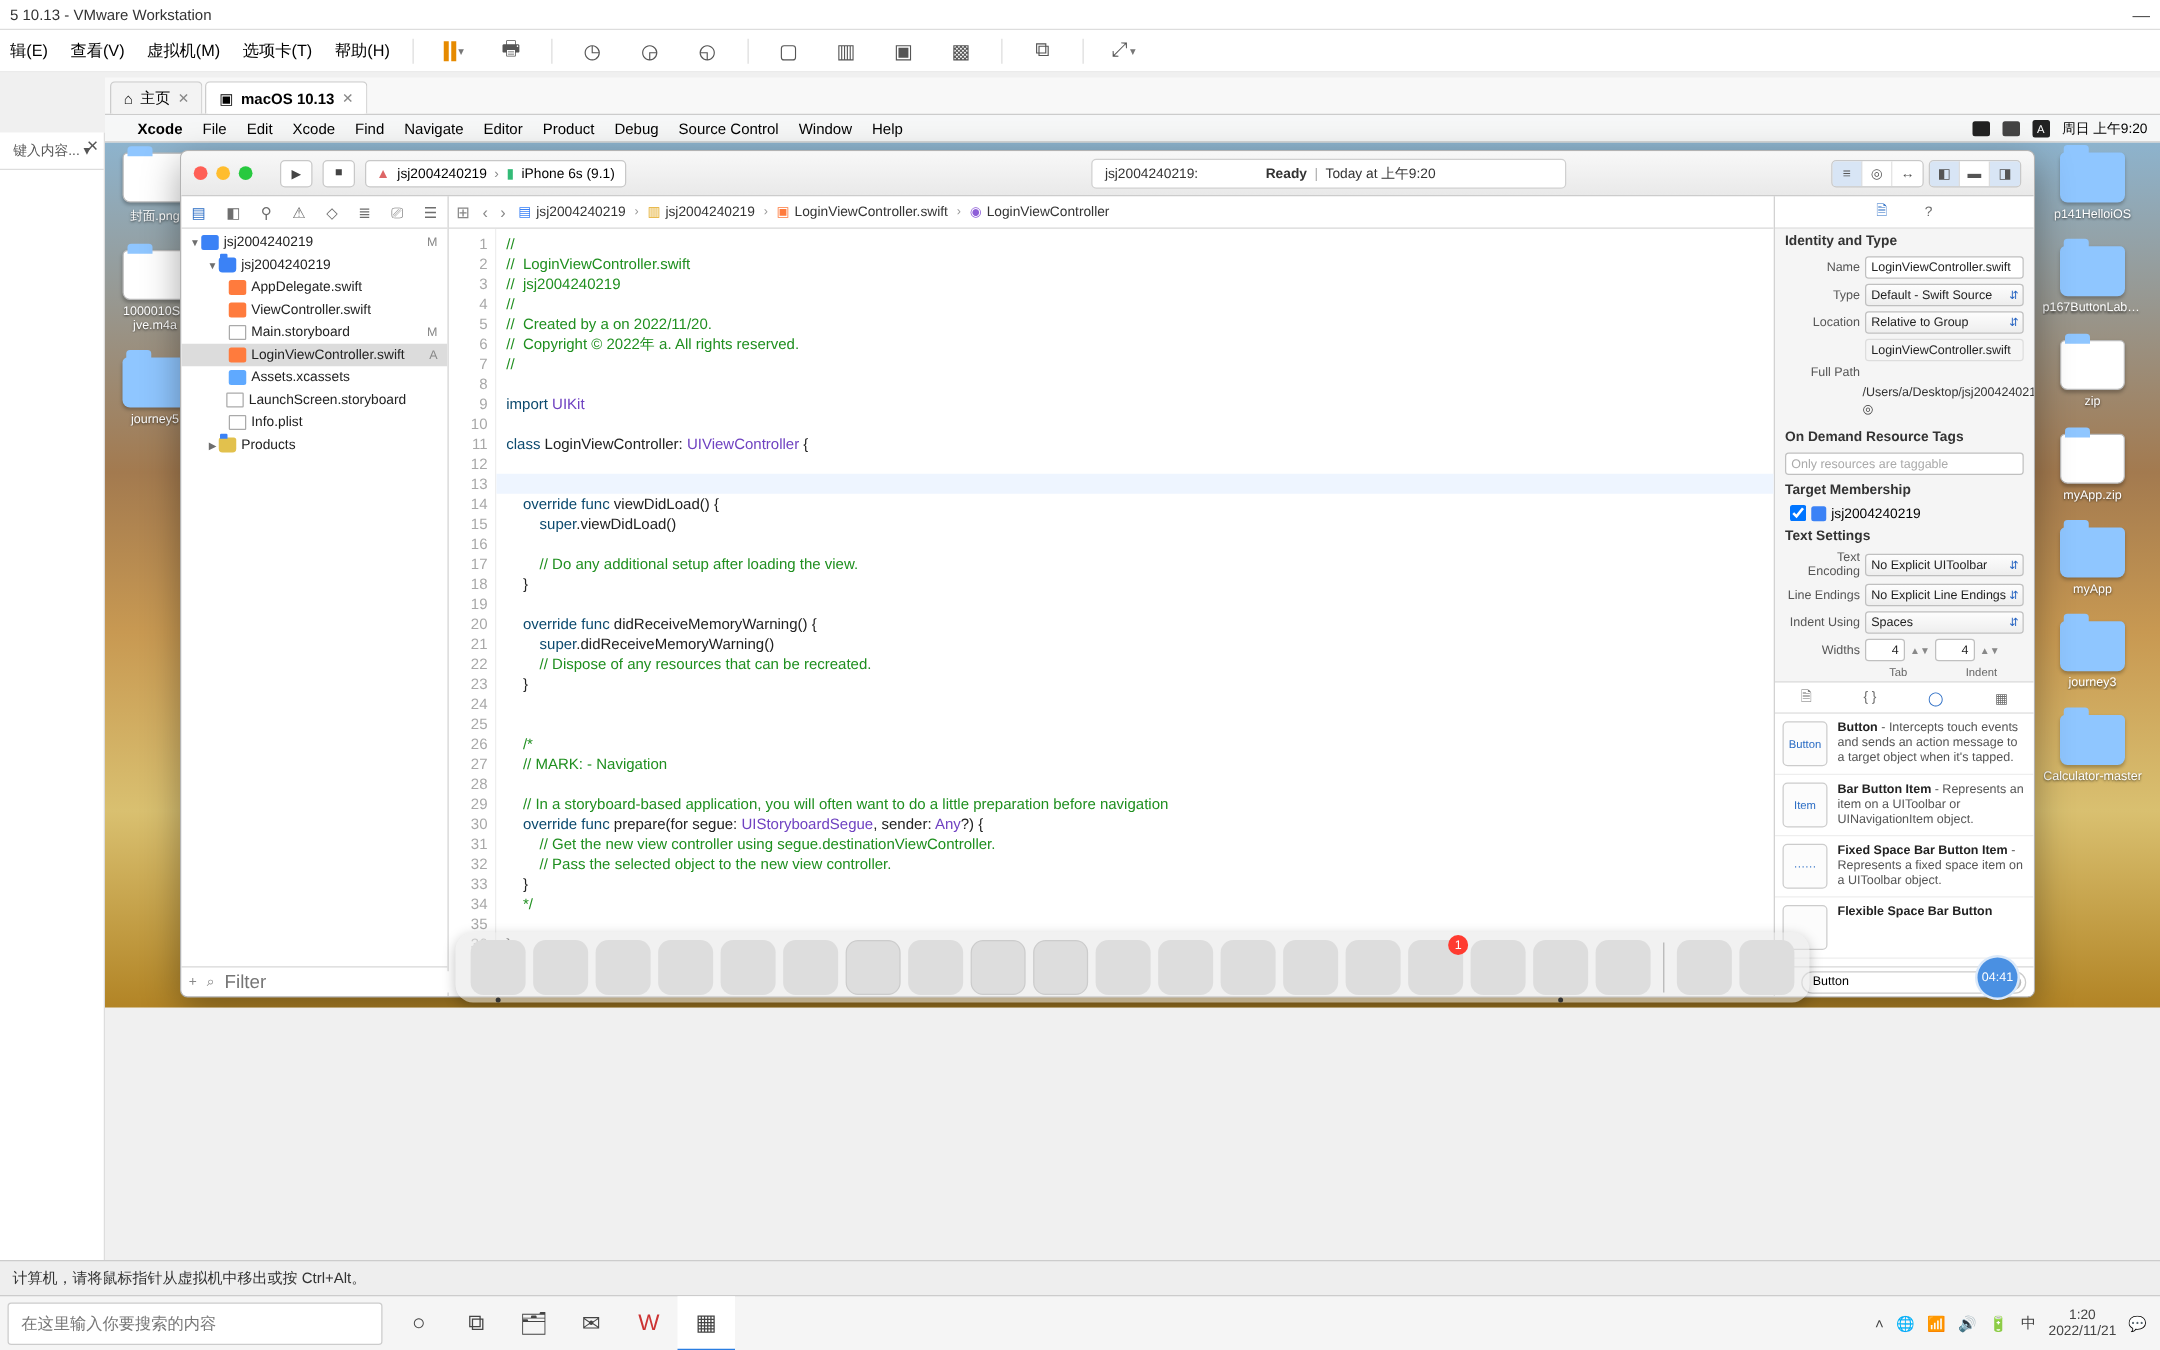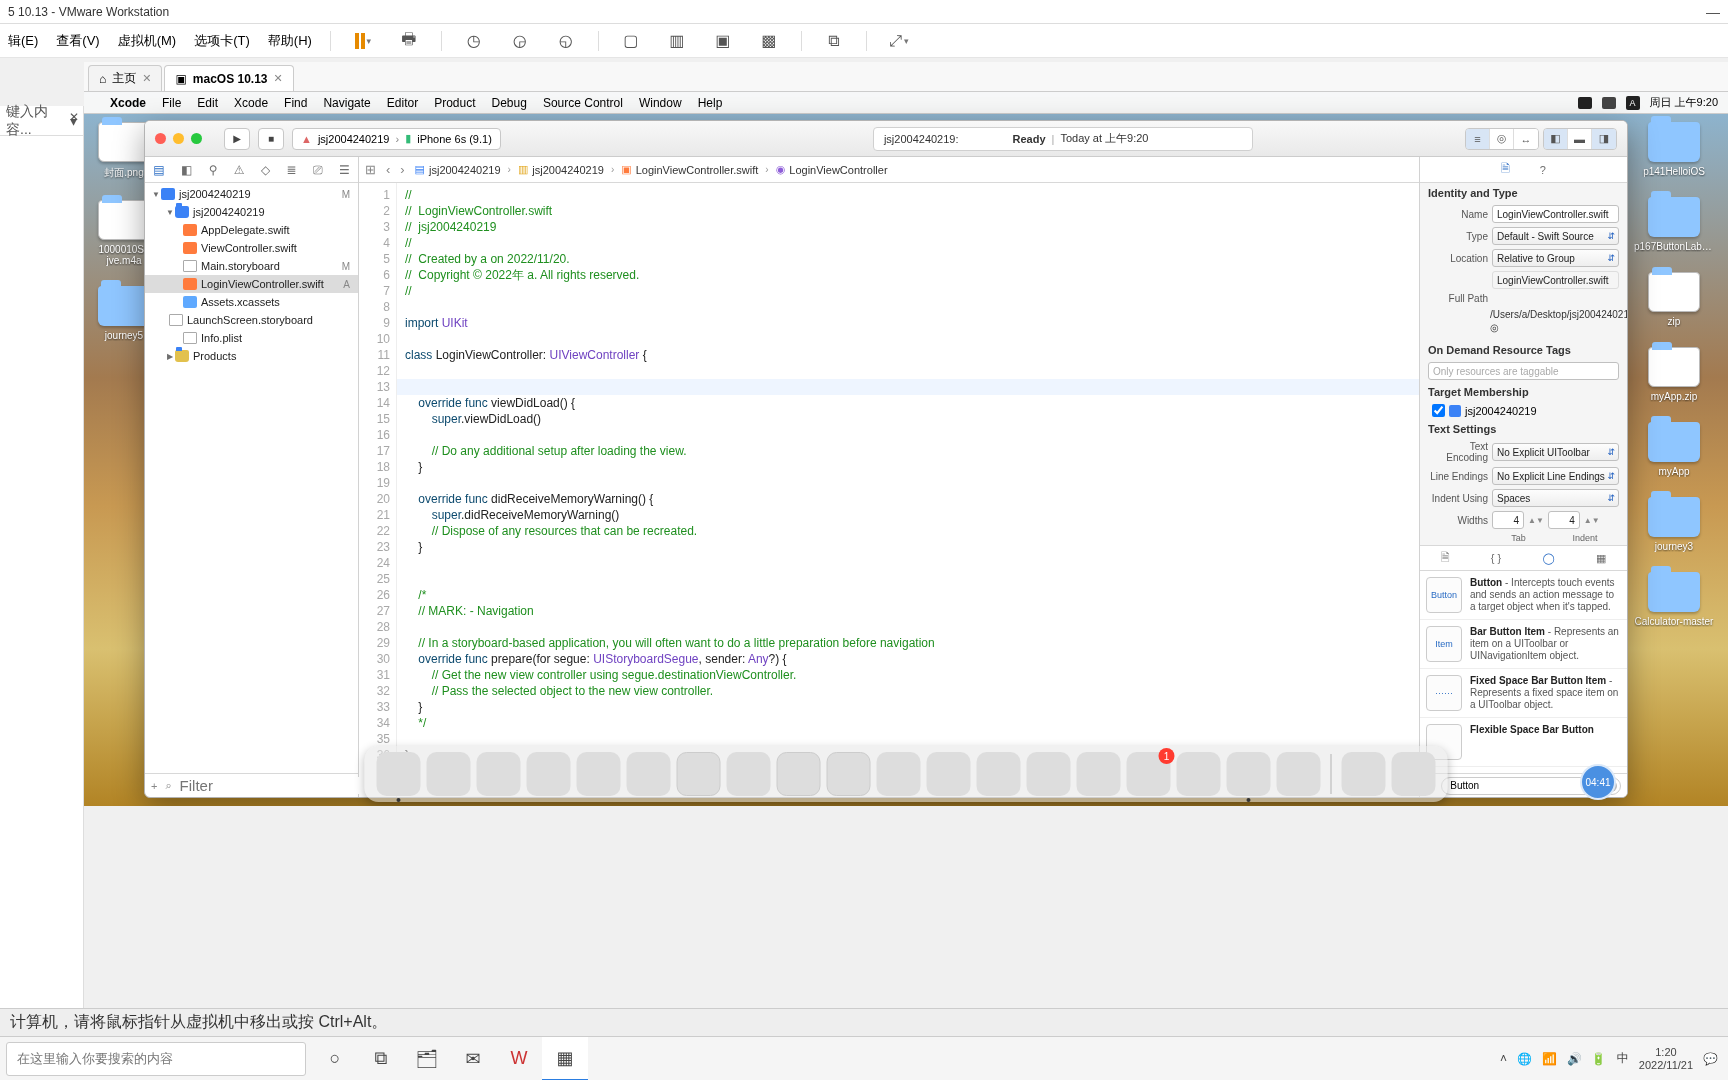--- a/index.html
+++ b/index.html
@@ -9,21 +9,21 @@
 .win-title { height: 24px; background: #fff; display: flex; align-items: center; padding: 0 8px; font-size: 12px; color: #333; border-bottom: 1px solid #ddd; }
 .win-minmax { position: absolute; right: 8px; top: 0; height: 24px; display: flex; align-items: center; gap: 16px; font-size: 14px; color: #555; }
 .host-menu { height: 34px; background: #fff; display: flex; align-items: center; gap: 18px; padding: 0 8px; font-size: 13px; border-bottom: 1px solid #e5e5e5; }
 .host-menu .item { cursor: default; }
 .tb-btn { width: 28px; height: 28px; display: flex; align-items: center; justify-content: center; color: #555; font-size: 16px; border-radius: 3px; }
 .pause { display: flex; gap: 2px; }
 .pause span { width: 4px; height: 16px; background: #e68a00; }
 .drop-arrow { font-size: 9px; color: #777; margin-left: 2px; }
 
 .left-strip { position: absolute; left: 0; top: 106px; width: 84px; bottom: 0; background: #fff; border-right: 1px solid #ddd; }
-.ls-search { height: 30px; border-bottom: 1px solid #ddd; font-size: 14px; color: #555; display: flex; align-items: center; padding: 0 6px; }
+.ls-search { height: 30px; border-bottom: 1px solid #ddd; font-size: 11px; color: #555; display: flex; align-items: center; padding: 0 6px; justify-content: center; }
 .ls-tree { font-size: 12px; padding: 6px 4px; }
 .ls-node { padding: 3px 4px; white-space: nowrap; overflow: hidden; text-overflow: ellipsis; }
 .ls-sel { background: #d5e5f5; }
 
 .tabs-row { position: absolute; left: 84px; right: 0; top: 62px; height: 30px; display: flex; align-items: flex-end; background: #f8f8f8; border-bottom: 1px solid #ccc; padding-left: 4px; }
 .tab { height: 26px; border: 1px solid #ccc; border-bottom: none; background: #f3f3f3; border-radius: 4px 4px 0 0; display: flex; align-items: center; padding: 0 10px; font-size: 12px; gap: 6px; margin-right: 2px; }
 .tab.active { background: #fff; }
 .tab .x { font-size: 11px; color: #888; }
 .home-icon { font-size: 12px; }
 
@@ -117,21 +117,21 @@
 .badge-timer { position: absolute; right: 112px; bottom: 6px; width: 36px; height: 36px; border-radius: 50%; background: #4a90e2; border: 2px solid rgba(255,255,255,0.8); color: #fff; font-size: 10px; display: flex; align-items: center; justify-content: center; z-index: 50; }
 
 
 .dock { position: absolute; left: 50%; transform: translateX(-50%); bottom: 4px; height: 56px; padding: 4px 12px; background: rgba(230,230,230,0.55); border-radius: 14px; display: flex; align-items: center; gap: 6px; box-shadow: 0 3px 10px rgba(0,0,0,0.25); }
 .dock .app { width: 44px; height: 44px; border-radius: 10px; background: #ddd; position: relative; }
 .dock .app.run::after { content: ''; position: absolute; bottom: -6px; left: 50%; transform: translateX(-50%); width: 4px; height: 4px; border-radius: 50%; background: #333; }
 .dock .sep { width: 1px; height: 40px; background: rgba(0,0,0,0.25); margin: 0 4px; }
 .dock .nbadge { position: absolute; top: -4px; right: -4px; width: 16px; height: 16px; border-radius: 50%; background: #ff3b30; color: #fff; font-size: 10px; display: flex; align-items: center; justify-content: center; }
 
 
-.vm-hint { position: absolute; left: 0; right: 0; bottom: 44px; height: 28px; background: #eee; border-top: 1px solid #ccc; display: flex; align-items: center; padding: 0 10px; font-size: 16px; color: #333; }
+.vm-hint { position: absolute; left: 0; right: 0; bottom: 44px; height: 28px; background: #eee; border-top: 1px solid #ccc; display: flex; align-items: center; padding: 0 10px; font-size: 12px; color: #333; }
 .taskbar { position: absolute; left: 0; right: 0; bottom: 0; height: 44px; background: #f5f5f5; border-top: 1px solid #ccc; display: flex; align-items: center; }
 .taskbar .search { flex: 0 0 300px; height: 34px; margin: 0 6px; border: 1px solid #ccc; border-radius: 3px; background: #fff; display: flex; align-items: center; padding: 4px 10px; color: #777; font-size: 13px; }
 .taskbar .tbtn { width: 46px; height: 44px; display: flex; align-items: center; justify-content: center; color: #444; font-size: 18px; }
 .taskbar .tbtn.active { border-bottom: 2px solid #2a7de1; background: #fff; }
 .taskbar .tray { margin-left: auto; display: flex; align-items: center; gap: 10px; padding: 0 10px; font-size: 12px; color: #444; }
 .taskbar .clock { text-align: center; font-size: 11px; line-height: 13px; }
 
 
 .d0{background:linear-gradient(#cfe3f7,#6aa6e6);} .d1{background:radial-gradient(circle,#7b5cff,#2a1a6a);}
 .d2{background:linear-gradient(#444,#111);} .d3{background:linear-gradient(#4fb4ff,#1b6fd1);}
@@ -352,21 +352,21 @@
               </div>
               <div class="nav-row sel" style="padding-left: 38px;">
                 <span class="fi a-swift"></span>
                 <span>LoginViewController.swift</span>
                 <span class="stat">A</span>
               </div>
               <div class="nav-row" style="padding-left: 38px;">
                 <span class="fi a-asset"></span>
                 <span>Assets.xcassets</span>
               </div>
-              <div class="nav-row" style="padding-left: 24px;">
+              <div class="nav-row" style="padding-left: 24px; margin-left: 12px;">
                 <span class="fi a-sb"></span>
                 <span>LaunchScreen.storyboard</span>
               </div>
               <div class="nav-row" style="padding-left: 38px;">
                 <span class="fi a-sb"></span>
                 <span>Info.plist</span>
               </div>
             </div>
           <div class="nav-row" style="padding-left:20px;">
             <span class="disc">▶</span>

